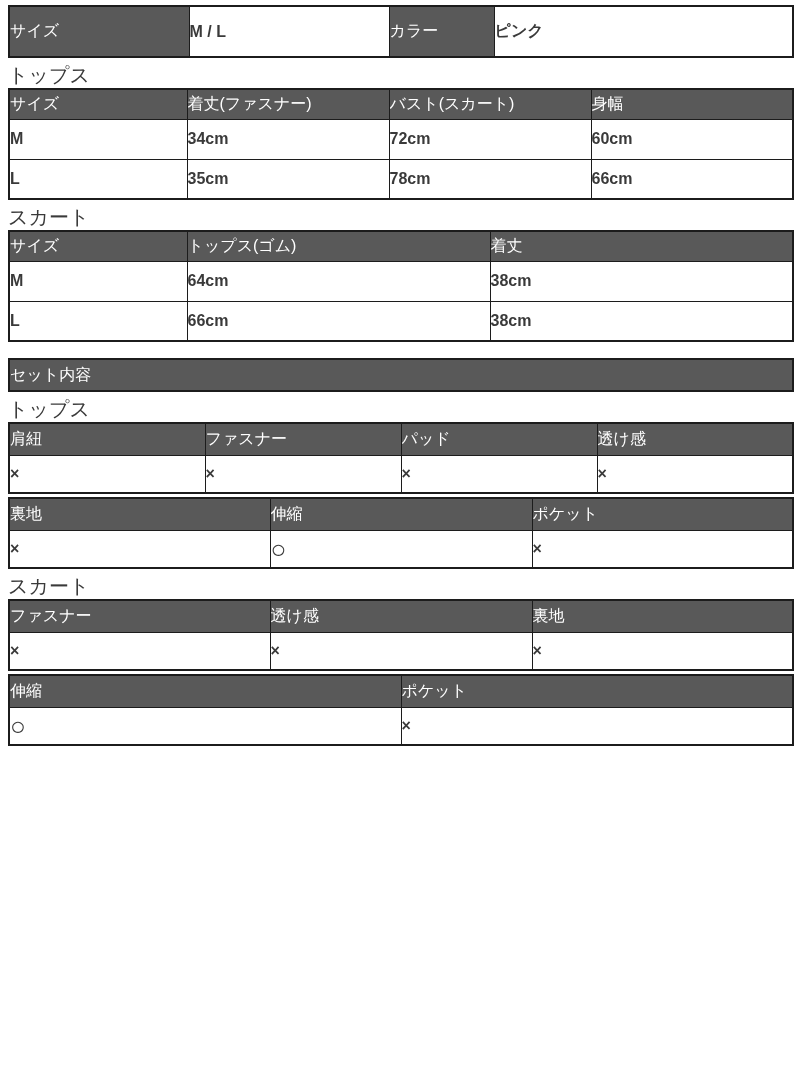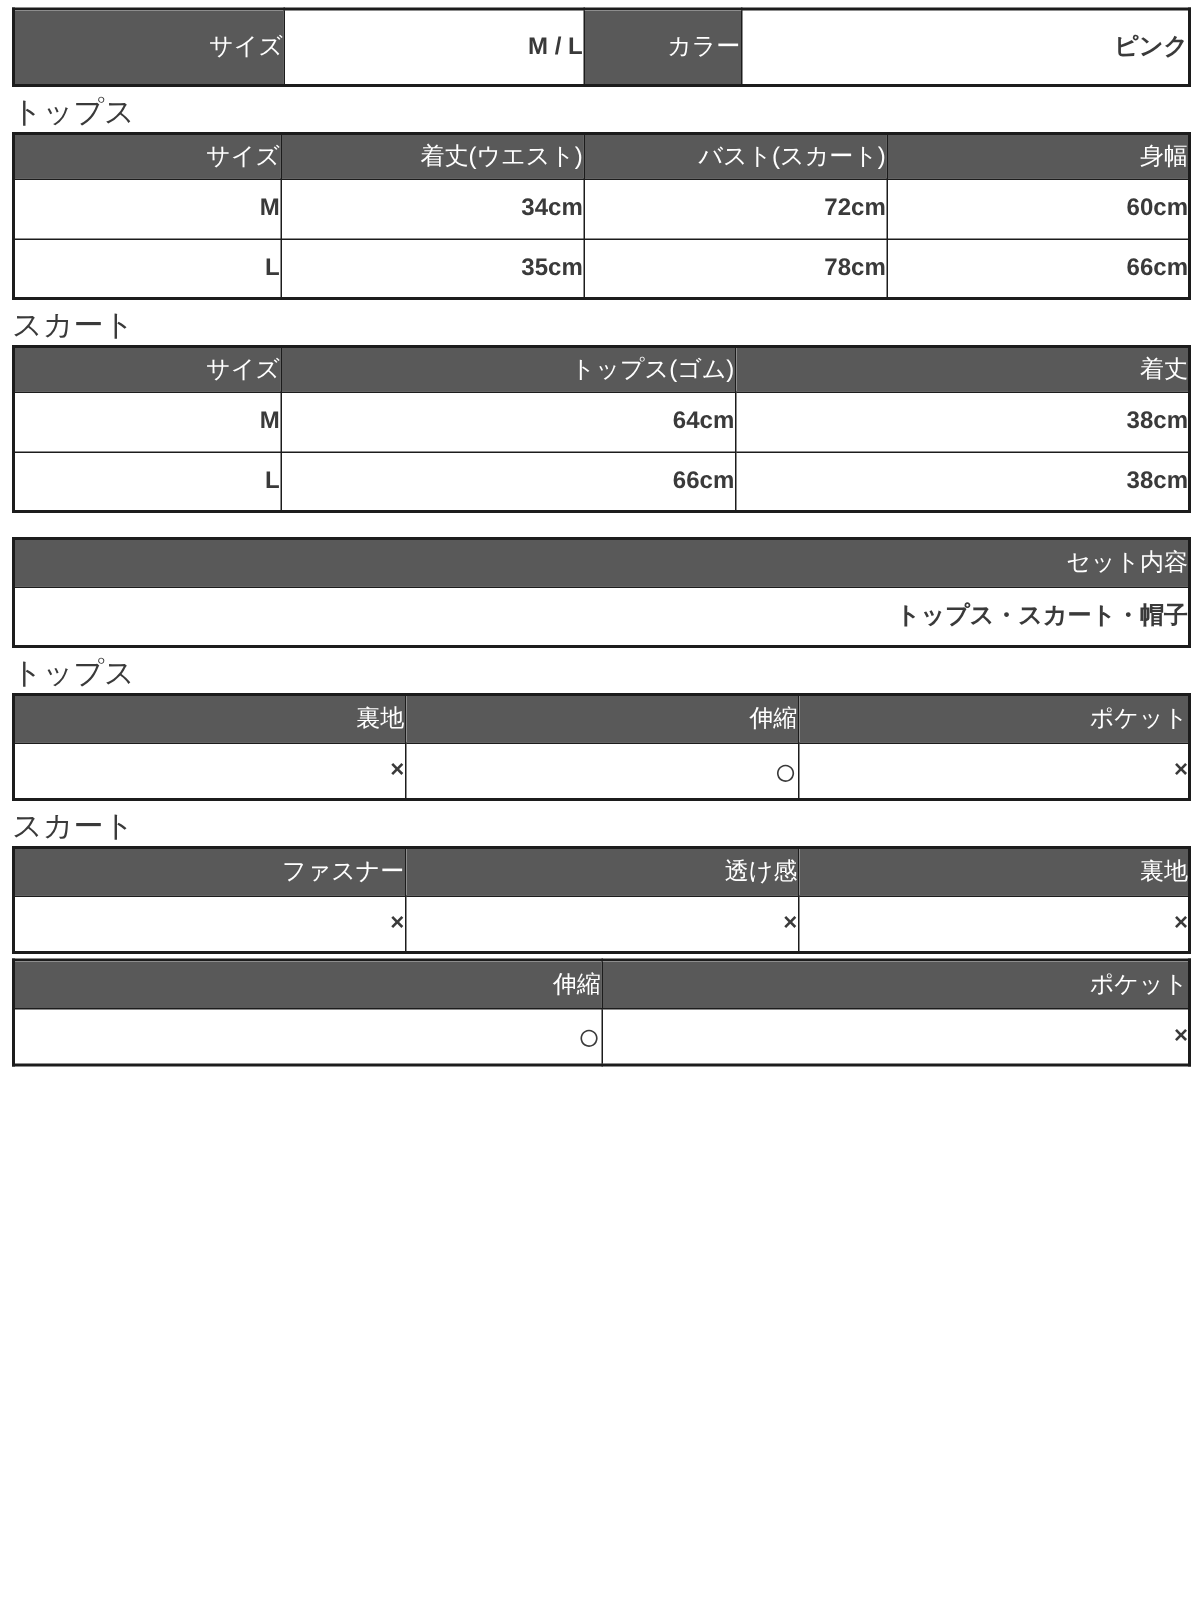--- a/index.html
+++ b/index.html
@@ -15,21 +15,21 @@
     font-family:"Liberation Sans","DejaVu Sans",sans-serif;
     color:var(--body-text);
   }
   .page{padding:5px 8px 0 8px;}
   table.t{
     border-collapse:collapse;table-layout:fixed;width:784px;
     border:2px solid var(--border);
   }
   .t th,.t td{
     border:1px solid var(--border);
-    text-align:right;vertical-align:middle;
+    text-align:left;vertical-align:middle;
     padding:0;font-size:16px;font-weight:normal;
     overflow:hidden;white-space:nowrap;
   }
   .t th{background:var(--header-bg);color:var(--header-text);}
   .t td{color:var(--body-text);font-weight:bold;}
 
   .info tr{height:51px;}
   .sizeT tr.hdr{height:30px;}
   .sizeT tr.val{height:40px;}
   .setT tr.hdr{height:32px;}
@@ -71,21 +71,21 @@
   <table class="t sizeT">
     <colgroup>
       <col style="width:178px">
         <col style="width:202px">
       <col style="width:202px">
         <col style="width:202px">
     </colgroup>
     <tbody>
         <tr class="hdr">
       <th>サイズ</th>
-      <th>着丈(ウエスト)</th>
+      <th>着丈(ファスナー)</th>
       <th>バスト(スカート)</th>
       <th>身幅</th>
     </tr>
     <tr class="val">
       <td>M</td>
       <td>34cm</td>
       <td>72cm</td>
       <td>60cm</td>
     </tr>
     <tr class="val">
@@ -124,27 +124,46 @@
     </table>
 
   <table class="t setT mt16">
     <colgroup>
         <col style="width:784px">
       </colgroup>
     <tbody>
         <tr class="hdr">
       <th>セット内容</th>
     </tr>
-    <tr class="val">
-      <td>トップス・スカート・帽子</td>
-    </tr>
   </tbody>
     </table>
 
   <div class="sec">トップス</div>
+  <table class="t featT">
+    <colgroup>
+      <col style="width:196px">
+        <col style="width:196px">
+      <col style="width:196px">
+        <col style="width:196px">
+    </colgroup>
+    <tbody>
+        <tr class="hdr">
+      <th>肩紐</th>
+      <th>ファスナー</th>
+      <th>パッド</th>
+      <th>透け感</th>
+    </tr>
+    <tr class="val">
+      <td>×</td>
+      <td>×</td>
+      <td>×</td>
+      <td>×</td>
+    </tr>
+  </tbody>
+    </table>
   <table class="t featT mt3">
     <colgroup>
       <col style="width:261px">
         <col style="width:262px">
         <col style="width:261px">
     </colgroup>
     <tbody>
         <tr class="hdr">
       <th>裏地</th>
       <th>伸縮</th>

